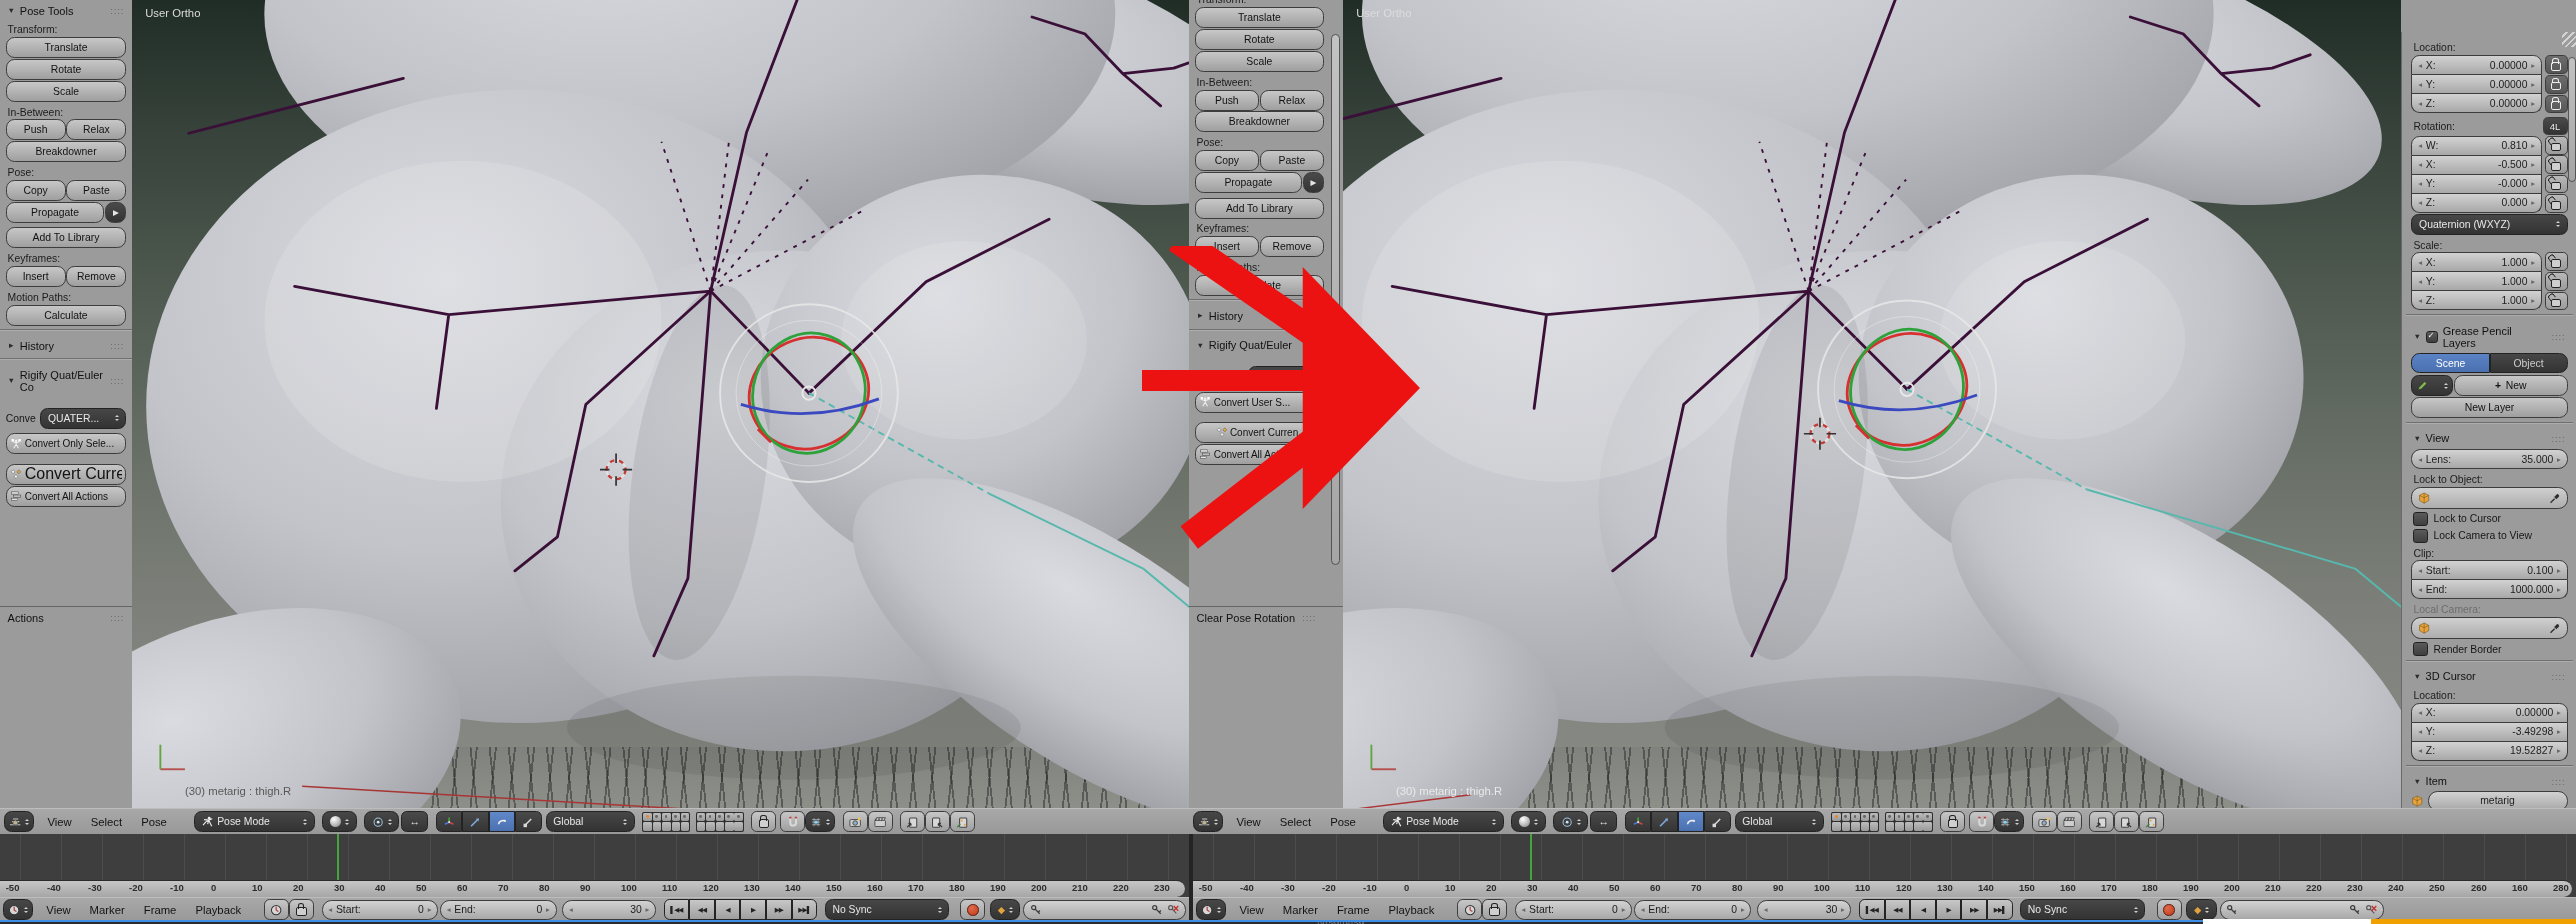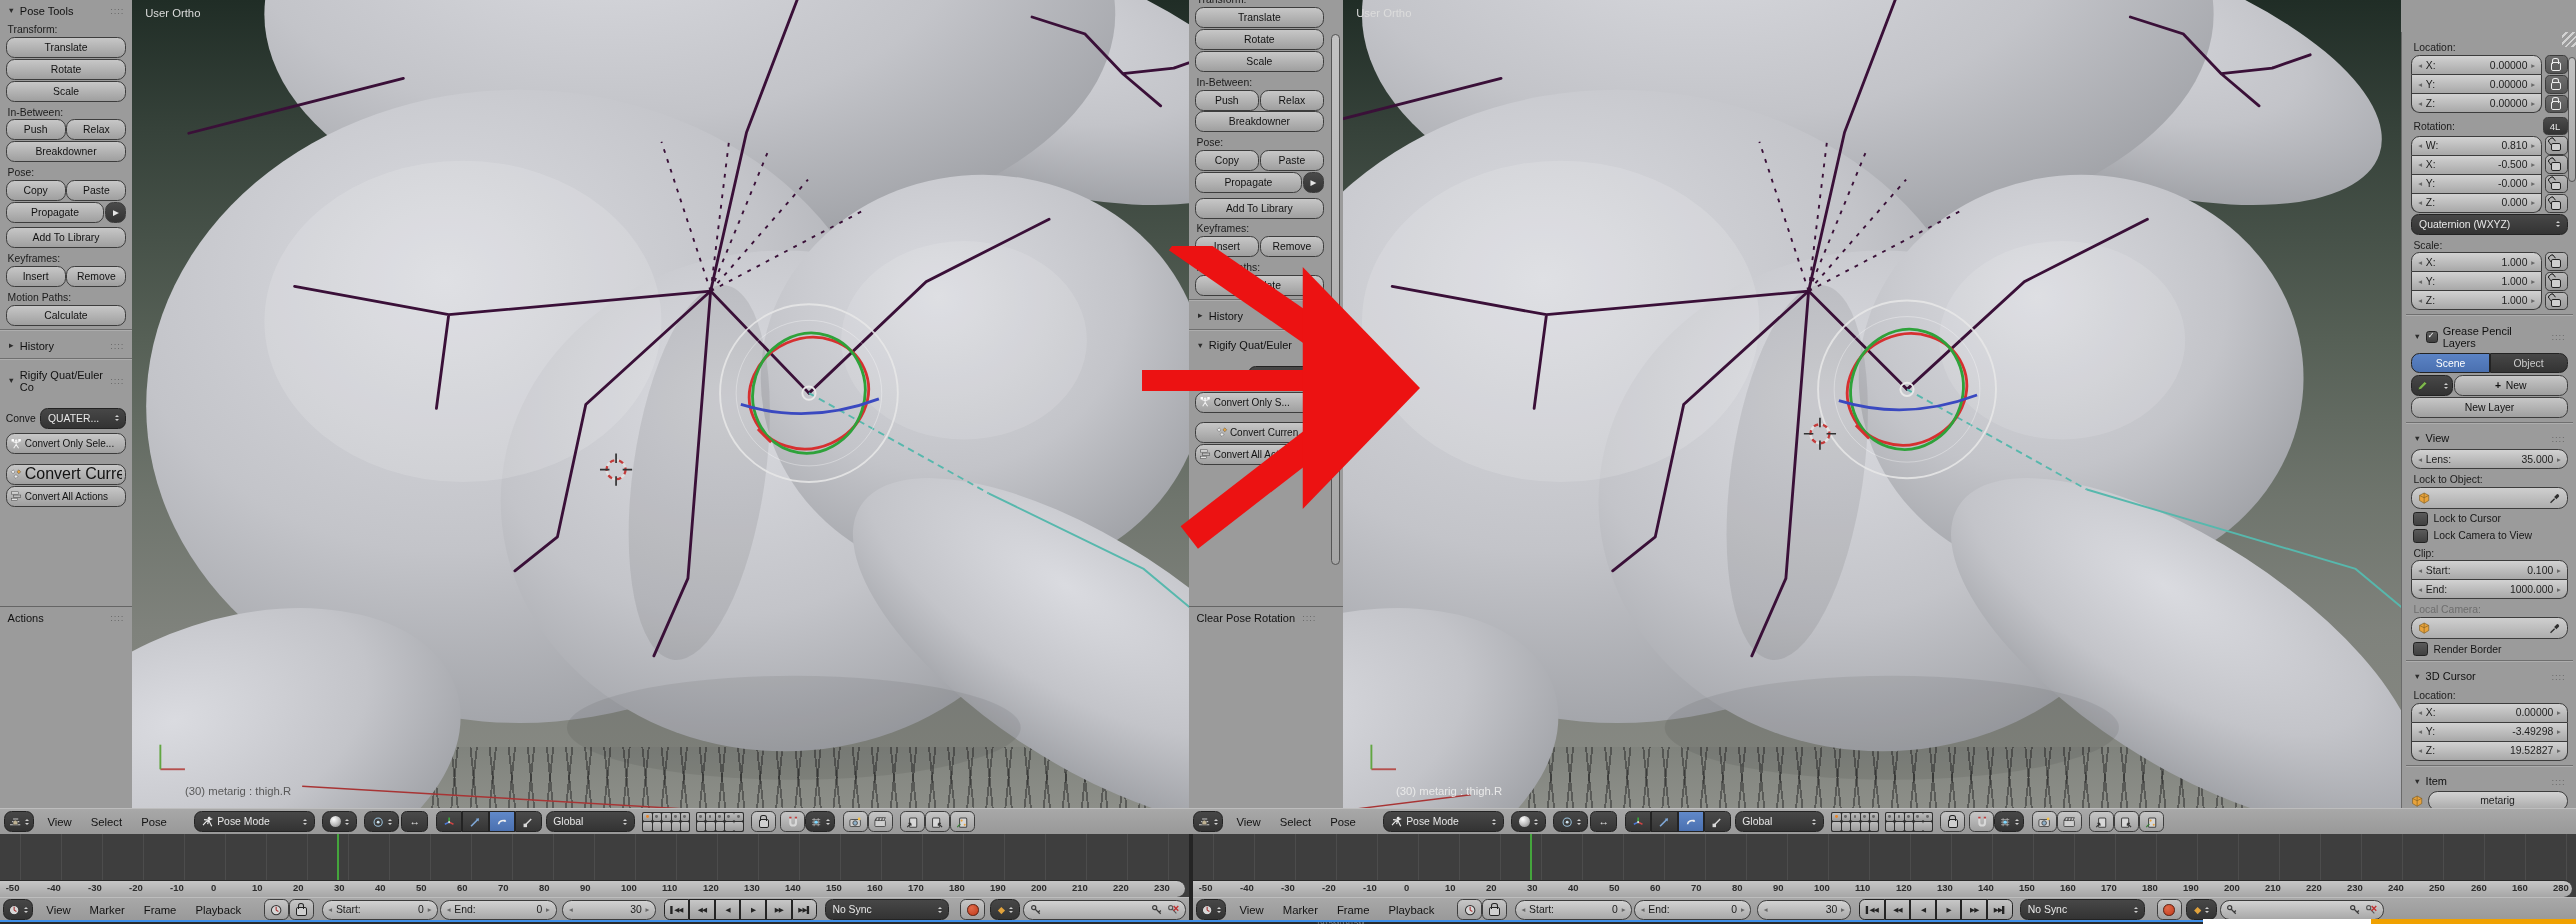--- a/index.html
+++ b/index.html
@@ -297,21 +297,21 @@
       <div class="brow" style="margin-right: 19px;">
         <div class="btn" style="justify-content:flex-start;padding:0 3.8px;gap:1.9px;">
           <span class="ic">
             <svg viewBox="0 0 12 12">
               <rect x="1.5" y="1" width="2.4" height="2.4" fill="#fff"></rect>
               <rect x="8.1" y="1" width="2.4" height="2.4" fill="#fff"></rect>
               <circle cx="6" cy="2.6" r="1.2" fill="#f2f2f2"></circle>
               <path d="M6 3.8v2.6M6 6.4L3.6 10M6 6.4L8.4 10M2.7 3.4L6 4.6l3.3-1.2" stroke="#f2f2f2" stroke-width="1" fill="none"></path>
             </svg>
           </span>
-          <span class="dtxt" style="font-size:10px;">Convert Only S...</span>
+          <span class="dtxt" style="font-size:10px;">Convert User S...</span>
         </div>
       </div>
       <div style="height:7.6px"></div>
       <div class="brow" style="margin-right: 19px;">
         <div class="btn" style="justify-content:flex-start;padding:0 20px;gap:1.9px;">
           <span class="ic">
             <svg viewBox="0 0 12 12">
               <path d="M3 1.8l1.9 1.9L3 5.6 1.1 3.7z" fill="#ededed" stroke="#555" stroke-width=".5"></path>
               <path d="M8.6 1.8l1.9 1.9-1.9 1.9-1.9-1.9z" fill="#e8a33c" stroke="#555" stroke-width=".5"></path>
               <path d="M5.8 6.4l1.9 1.9-1.9 1.9-1.9-1.9z" fill="#ededed" stroke="#555" stroke-width=".5"></path>

